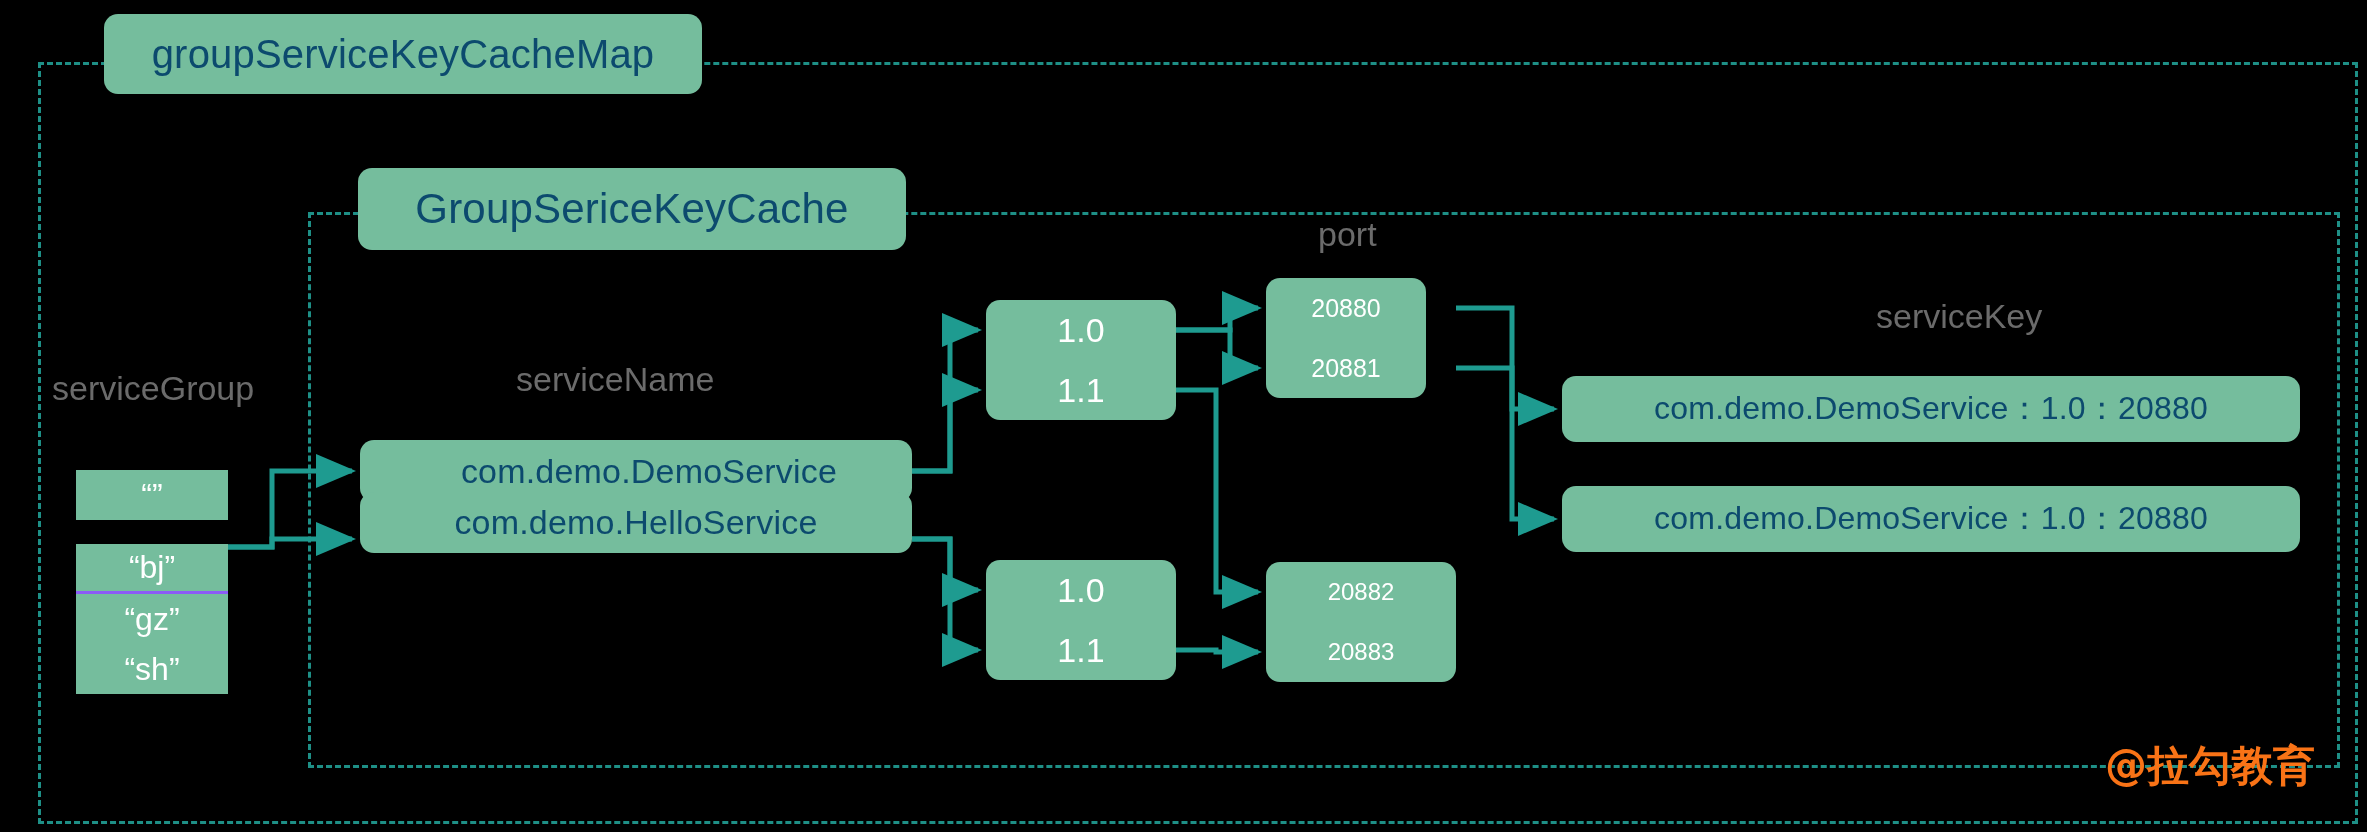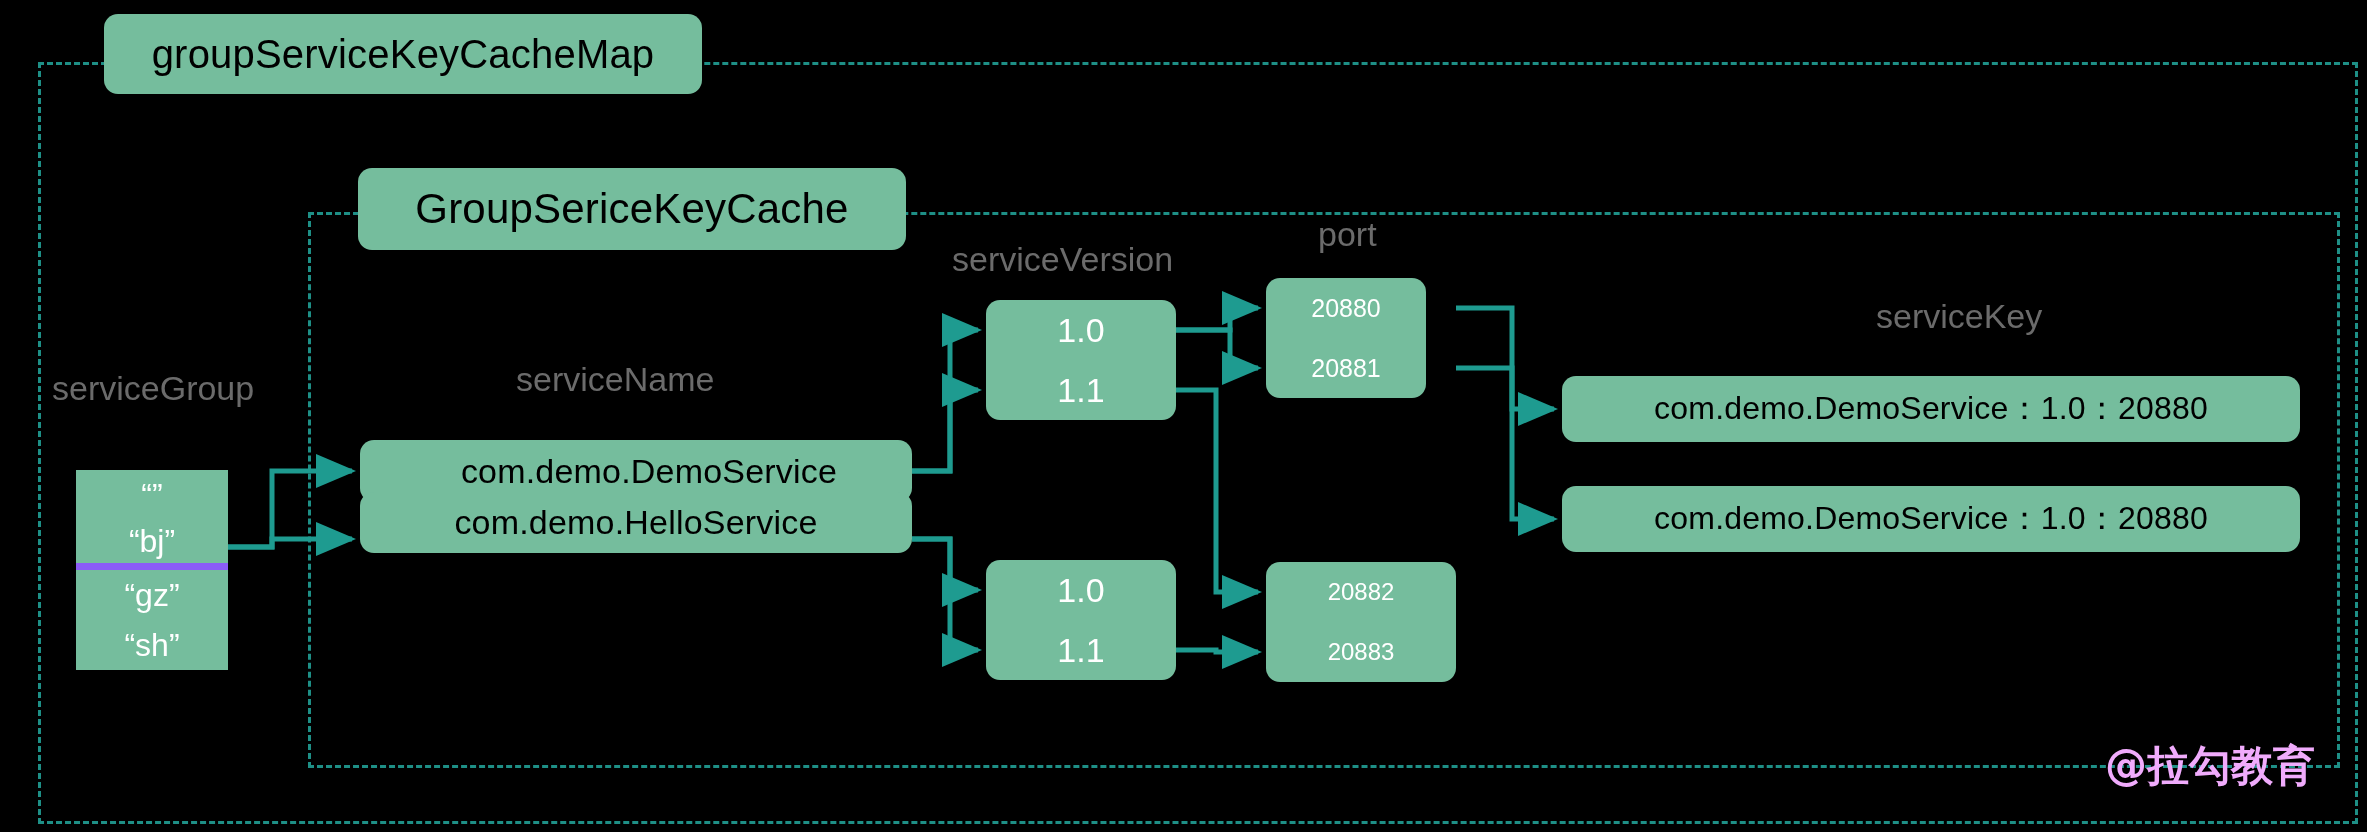--- a/index.html
+++ b/index.html
@@ -25,21 +25,21 @@
     box-sizing: border-box;
     background: transparent;
   }
   #outer-dashed { left: 38px;  top: 62px;  width: 2320px; height: 762px; }
   #inner-dashed { left: 308px; top: 212px; width: 2032px; height: 556px; }
 
   
   .chip {
     position: absolute;
     background: #75bd9d;
-    color: #000000;
+    color: #0c4a6e;
     border-radius: 14px;
     display: flex;
     align-items: center;
     justify-content: center;
     box-sizing: border-box;
     z-index: 6;
     white-space: nowrap;
     letter-spacing: .2px;
   }
   #chip-map   { left: 104px; top: 14px;  width: 598px; height: 80px;  font-size: 40px; }
@@ -73,21 +73,21 @@
     box-sizing: border-box;
     width: 100%;
     white-space: nowrap;
   }
   .stack.rounded .cell:first-child { border-radius: 14px 14px 0 0; }
   .stack.rounded .cell:last-child  { border-radius: 0 0 14px 14px; }
 
   
   #stack-group { left: 76px; top: 470px; width: 152px; font-size: 32px; }
   #stack-group .cell { height: 50px; }
-  #stack-group .cell.gap-below { border-bottom: 7px solid #8b5cf6; }
+  #stack-group .cell.gap-below { border-bottom: 3px solid #8b5cf6; margin-top: 24px; }
 
   
   #stack-ver-1 { left: 986px;  top: 300px; width: 190px; font-size: 34px; }
   #stack-ver-2 { left: 986px;  top: 560px; width: 190px; font-size: 34px; }
   #stack-ver-1 .cell, #stack-ver-2 .cell { height: 60px; }
 
   
   #stack-port-1 { left: 1266px; top: 278px; width: 160px; font-size: 25px; }
   #stack-port-2 { left: 1266px; top: 562px; width: 190px; font-size: 24px; }
   #stack-port-1 .cell, #stack-port-2 .cell { height: 60px; }
@@ -108,21 +108,21 @@
     height: 832px;
     z-index: 4;
     pointer-events: none;
   }
 
   
   #watermark {
     position: absolute;
     right: 52px;
     bottom: 38px;
-    color: #f0abfc;
+    color: #f97316;
     font-size: 42px;
     font-weight: bold;
     z-index: 8;
     white-space: nowrap;
     font-family: "DejaVu Sans", "Liberation Sans", sans-serif;
   }
 </style>
 </head>
 <body>
 
@@ -160,21 +160,20 @@
       <path d="M1456,368 L1512,368 L1512,519 L1554,519"></path>
     </g>
   </svg>
 
   <div class="chip" id="chip-map">groupServiceKeyCacheMap</div>
 
   <div class="chip" id="chip-cache">GroupSericeKeyCache</div>
 
   <div class="caption" id="cap-group">serviceGroup</div>
   <div class="caption" id="cap-name">serviceName</div>
-  <div class="caption" id="cap-version">serviceVersion</div>
   <div class="caption" id="cap-port">port</div>
   <div class="caption" id="cap-key">serviceKey</div>
 
   <div class="stack" id="stack-group">
     <div class="cell">“”</div>
     <div class="cell gap-below">“bj”</div>
     <div class="cell">“gz”</div>
     <div class="cell">“sh”</div>
   </div>
 

